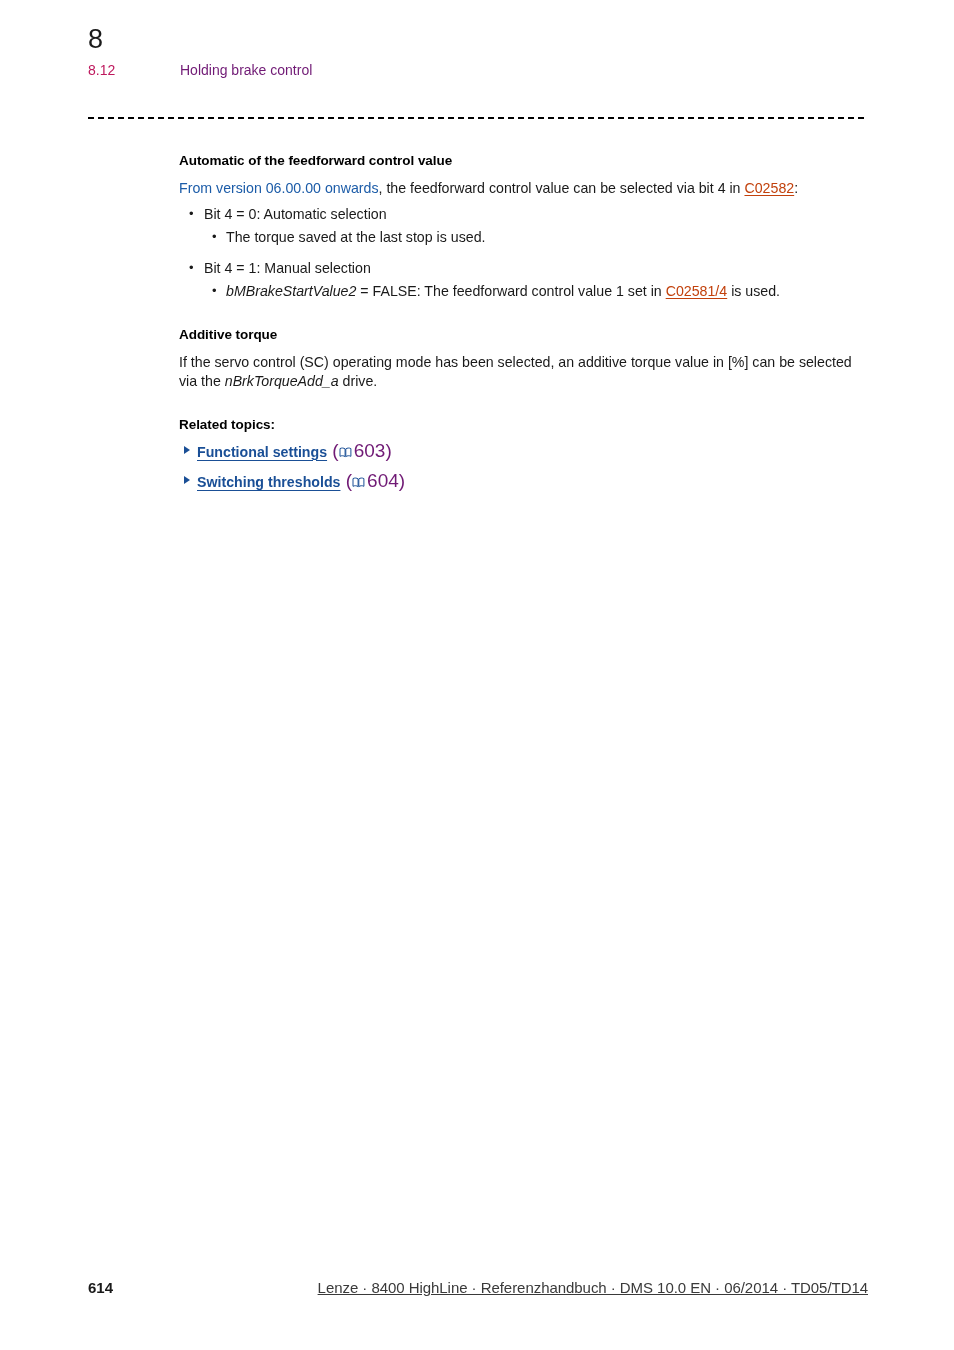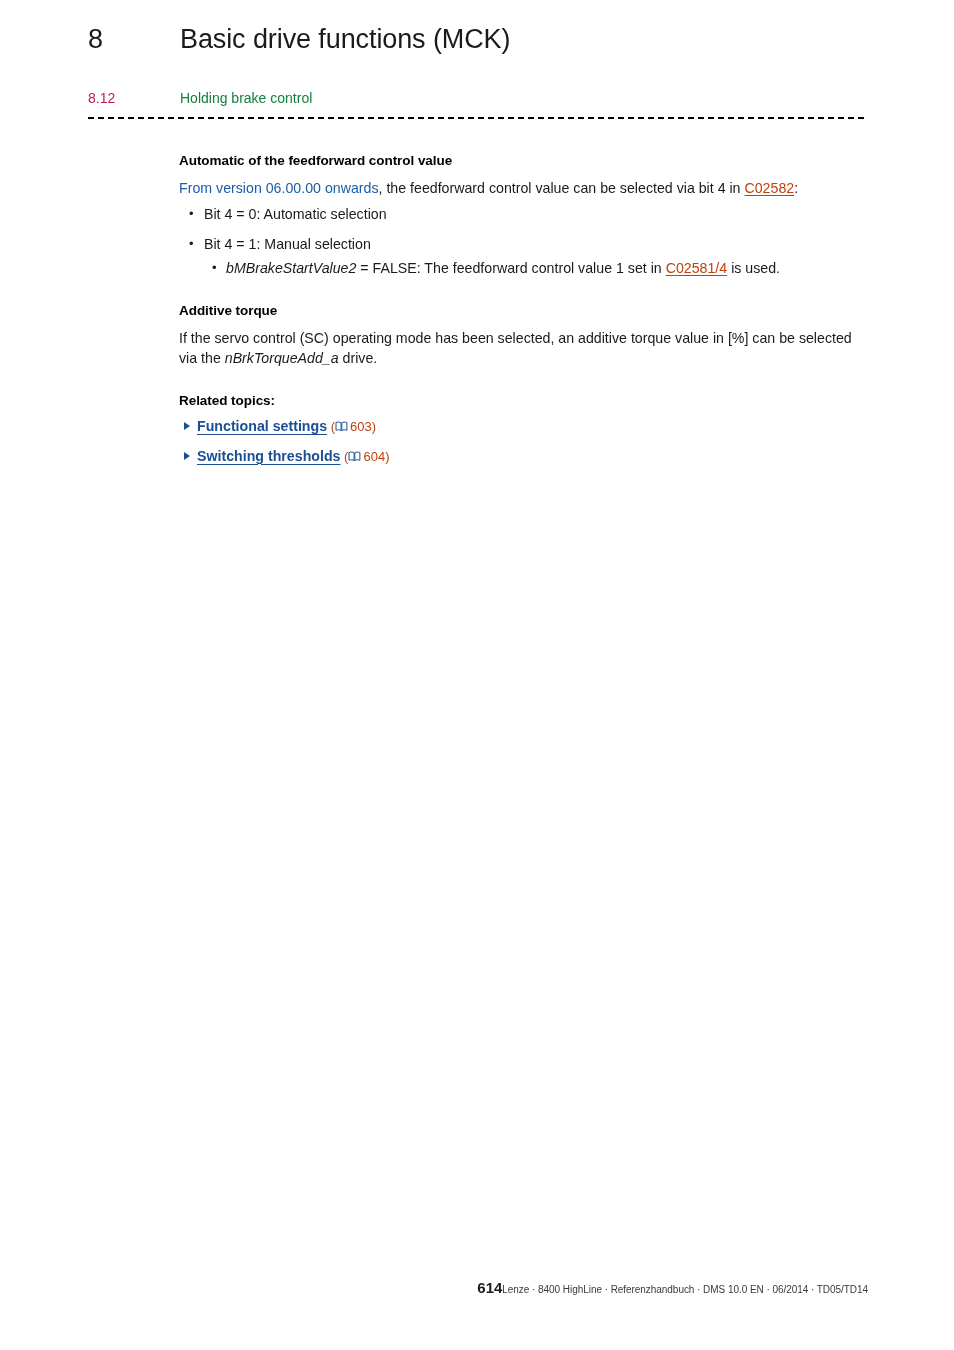--- a/index.html
+++ b/index.html
@@ -56,22 +56,21 @@
   .hdr-sec-num {
     font-size: 14px;
     font-weight: 400;
     color: #be185d;
     width: 92px;
     flex: 0 0 92px;
   }
   .hdr-sec-title {
     font-size: 14px;
     font-weight: 400;
-    color: #15803d;
-    margin-top: 28px;
+    color: #701a75;
   }
 
   
   .rule {
     position: absolute;
     left: 88px;
     top: 117px;
     width: 776px;
     height: 0;
     border-top: 2px dashed #000000;
@@ -183,79 +182,84 @@
     border-bottom: 4.5px solid transparent;
   }
   .rel-link {
     color: #1a4f96;
     text-decoration: underline;
     text-underline-offset: 2.5px;
     text-decoration-thickness: 1.2px;
     font-weight: bold;
   }
   .rel-ref {
-    color: #c2410c;
-    font-size: 13px;
+    color: #701a75;
+    font-size: 19px;
   }
   .book-icon {
     display: inline-block;
     vertical-align: -1px;
     margin: 0 2px 0 0;
   }
 
   
   .footer {
     position: absolute;
     left: 88px;
     top: 1279px;
     width: 780px;
     display: flex;
     align-items: baseline;
-    justify-content: flex-end;
+    justify-content: space-between;
   }
   .footer-page {
     font-size: 15px;
     font-weight: bold;
     color: #1a1a1a;
   }
   .footer-meta {
-    font-size: 10px;
+    font-size: 15px;
     color: #3a3a3a;
     letter-spacing: -0.05px;
+    text-decoration: underline;
   }
 </style>
 </head>
 <body>
 
 <div class="page">
 
   <div class="header">
     <div class="hdr-row1">
       <div class="hdr-chapter-num">8</div>
-      <div class="hdr-chapter-title">Basic drive functions (MCK)</div>
     </div>
     <div class="hdr-row2">
       <div class="hdr-sec-num">8.12</div>
       <div class="hdr-sec-title">Holding brake control</div>
     </div>
   </div>
 
   <div class="rule"></div>
 
   <div class="body-col">
 
     <h3 class="block-head">Automatic of the feedforward control value</h3>
 
     <div class="gap-11"></div>
 
     <p class="para"><span class="blue-text">From version 06.00.00 onwards</span><span>, the feedforward control value can be selected via bit 4 in </span><a class="doclink" href="#">C02582</a><span>:</span></p>
 
     <ul class="lvl1">
       <li class="bullet1">
         <span>Bit 4 = 0: Automatic selection</span>
+        <ul class="lvl2">
+          <li class="bullet2">
+            <span>The torque saved at the last stop is used.</span>
+          </li>
+        </ul>
       </li>
 
       <li class="bullet1" style="margin-top:11px;">
         <span>Bit 4 = 1: Manual selection</span>
         <ul class="lvl2">
           <li class="bullet2"><span class="italic">bMBrakeStartValue2</span><span> = FALSE: The feedforward control value 1 set in </span><a class="doclink" href="#">C02581/4</a><span> is used.</span></li>
         </ul>
       </li>
     </ul>
 

